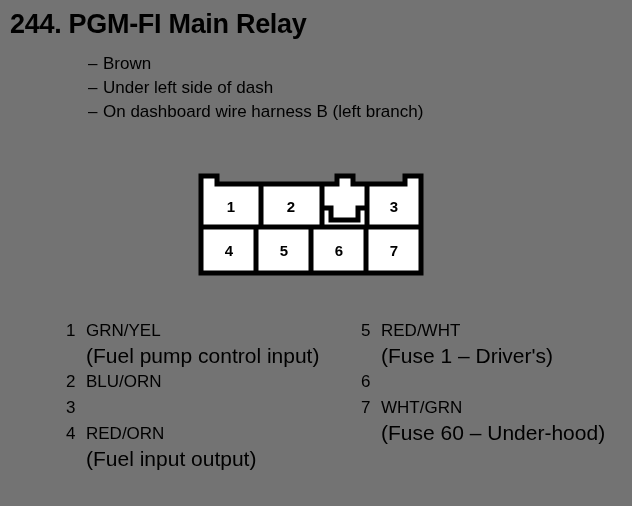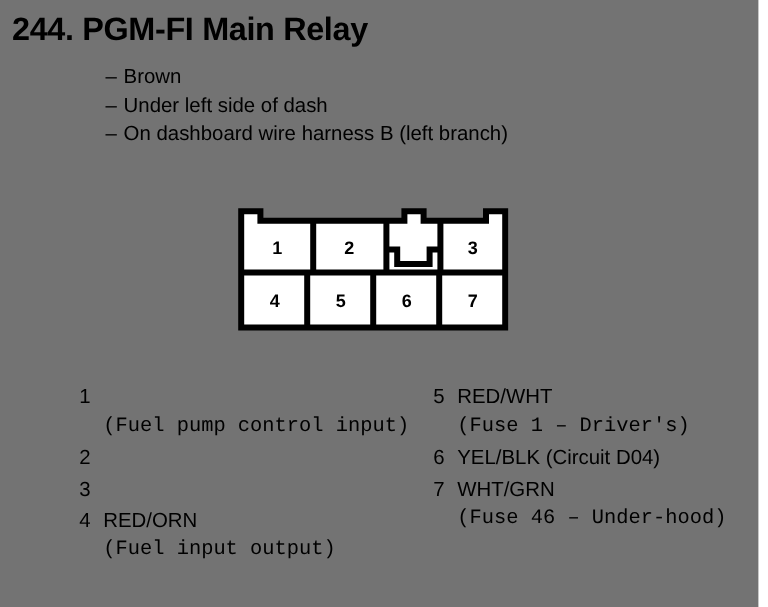--- a/index.html
+++ b/index.html
@@ -95,25 +95,24 @@
     line-height: 25px;
     white-space: nowrap;
     display: flex;
     align-items: baseline;
   }
   .legend-num {
     width: 20px;
     flex: 0 0 20px;
   }
   .legend-sub {
-    font-size: 17px;
+    font-size: 21px;
     line-height: 25px;
     white-space: nowrap;
     padding-left: 20px;
-    font-family: Liberation Mono, monospace;
   }
   .legend-sub:empty { display: none; }
 </style>
 </head>
 <body>
 
 <div id="page">
 
   <div id="title-block">
     <div id="page-title">244. PGM-FI Main Relay</div>
@@ -189,27 +188,29 @@
     </svg>
   </div>
 
   <div id="pin-legend">
 
     <div class="legend-col" id="legend-col-left">
 
       <div class="legend-entry">
         <div class="legend-main">
           <span class="legend-num">1</span>
+          <span>GRN/YEL</span>
         </div>
         <div class="legend-sub">(Fuel pump control input)</div>
       </div>
 
       <div class="legend-entry">
         <div class="legend-main">
           <span class="legend-num">2</span>
+          <span>BLU/ORN</span>
         </div>
       </div>
 
       <div class="legend-entry">
         <div class="legend-main">
           <span class="legend-num">3</span>
         </div>
 
       </div>
 
@@ -229,30 +230,29 @@
         <div class="legend-main">
           <span class="legend-num">5</span>
           <span>RED/WHT</span>
         </div>
         <div class="legend-sub">(Fuse 1 – Driver's)</div>
       </div>
 
       <div class="legend-entry">
         <div class="legend-main">
           <span class="legend-num">6</span>
-          <span>YEL/BLK (Circuit D04)</span>
         </div>
 
       </div>
 
       <div class="legend-entry">
         <div class="legend-main">
           <span class="legend-num">7</span>
           <span>WHT/GRN</span>
         </div>
-        <div class="legend-sub">(Fuse 46 – Under-hood)</div>
+        <div class="legend-sub">(Fuse 60 – Under-hood)</div>
       </div>
 
     </div>
 
   </div>
 
 </div>
 
 </body></html>

